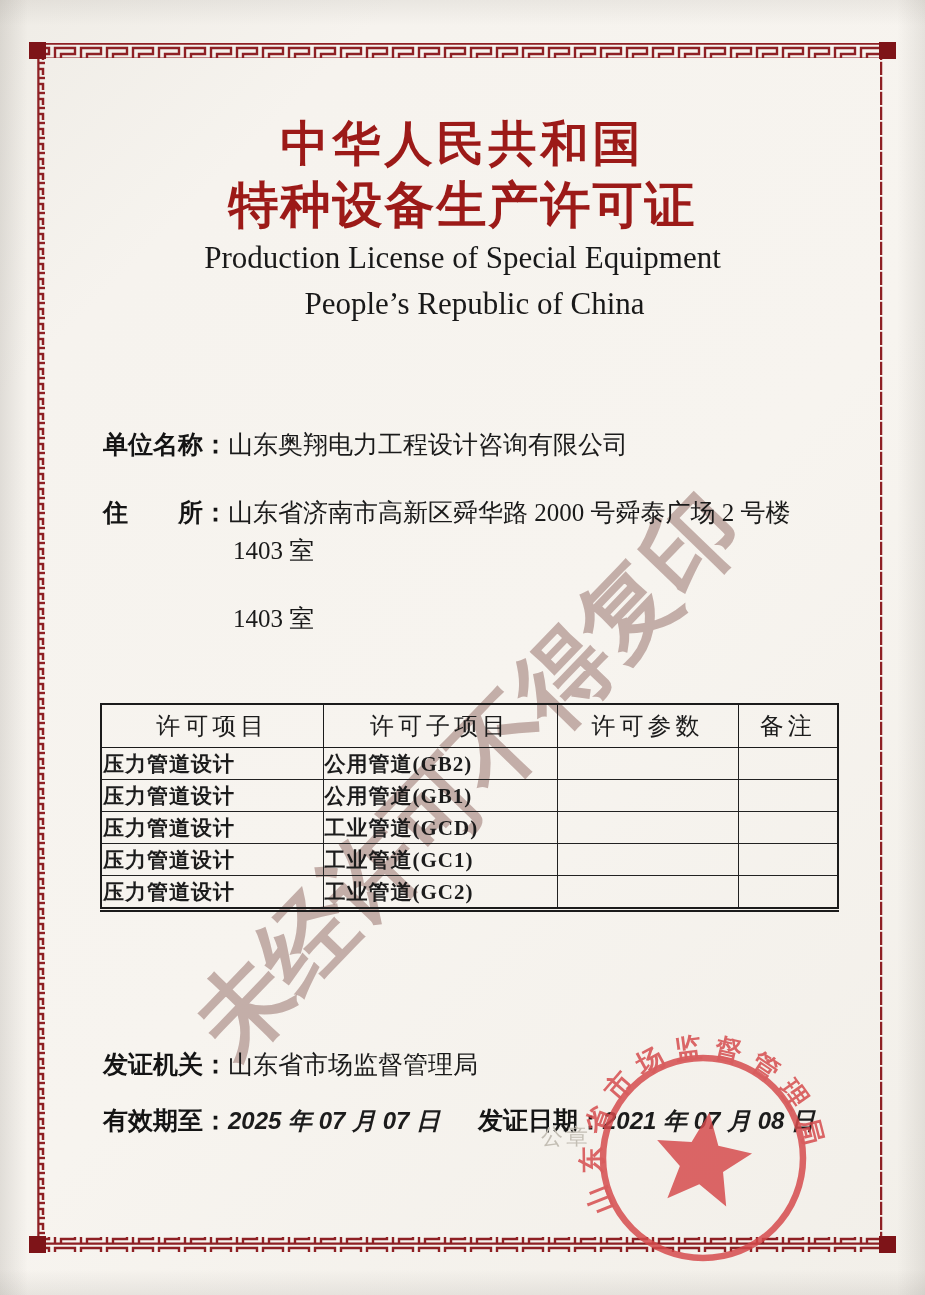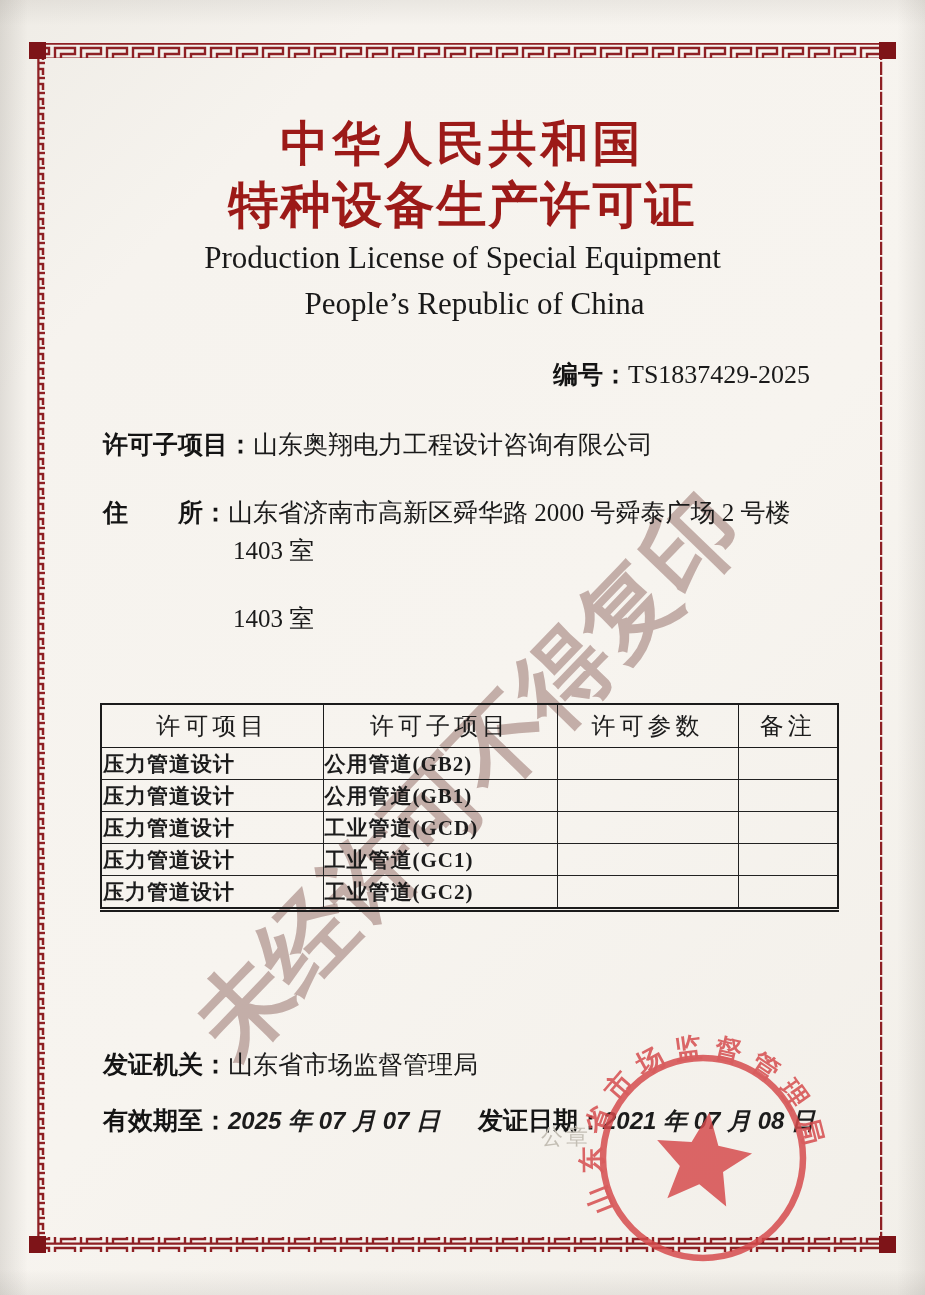--- a/index.html
+++ b/index.html
@@ -63,26 +63,23 @@
     <rect x="879" y="1236" width="17" height="17" fill="#7e1418"></rect>
   </svg>
 
   <div id="watermark">未经许可不得复印</div>
 
   <div class="abs center cn-title t1">中华人民共和国</div>
   <div class="abs center cn-title t2">特种设备生产许可证</div>
   <div class="abs center en e1">Production License of Special Equipment</div>
   <div class="abs center en e2">People’s Republic of China</div>
 
-  <div class="fieldline" style="left:553px;top:358px;">
-    <span class="lbl">编号：</span><span class="val serifnum" style="font-size:26px;">TS1837429-2025</span>
-  </div>
 
   <div class="fieldline" style="left:103px;top:428px;">
-    <span class="lbl">许可子项目：</span><span class="val">山东奥翔电力工程设计咨询有限公司</span>
+    <span class="lbl">单位名称：</span><span class="val">山东奥翔电力工程设计咨询有限公司</span>
   </div>
 
   <div class="fieldline" style="left:103px;top:496px;">
     <span class="lbl">住　　所：</span><span class="val">山东省济南市高新区舜华路 2000 号舜泰广场 2 号楼</span>
   </div>
   <div class="fieldline" style="left:233px;top:534px;">
     <span class="val">1403 室</span>
   </div>
 
   <div class="fieldline" style="left:233px;top:602px;">

